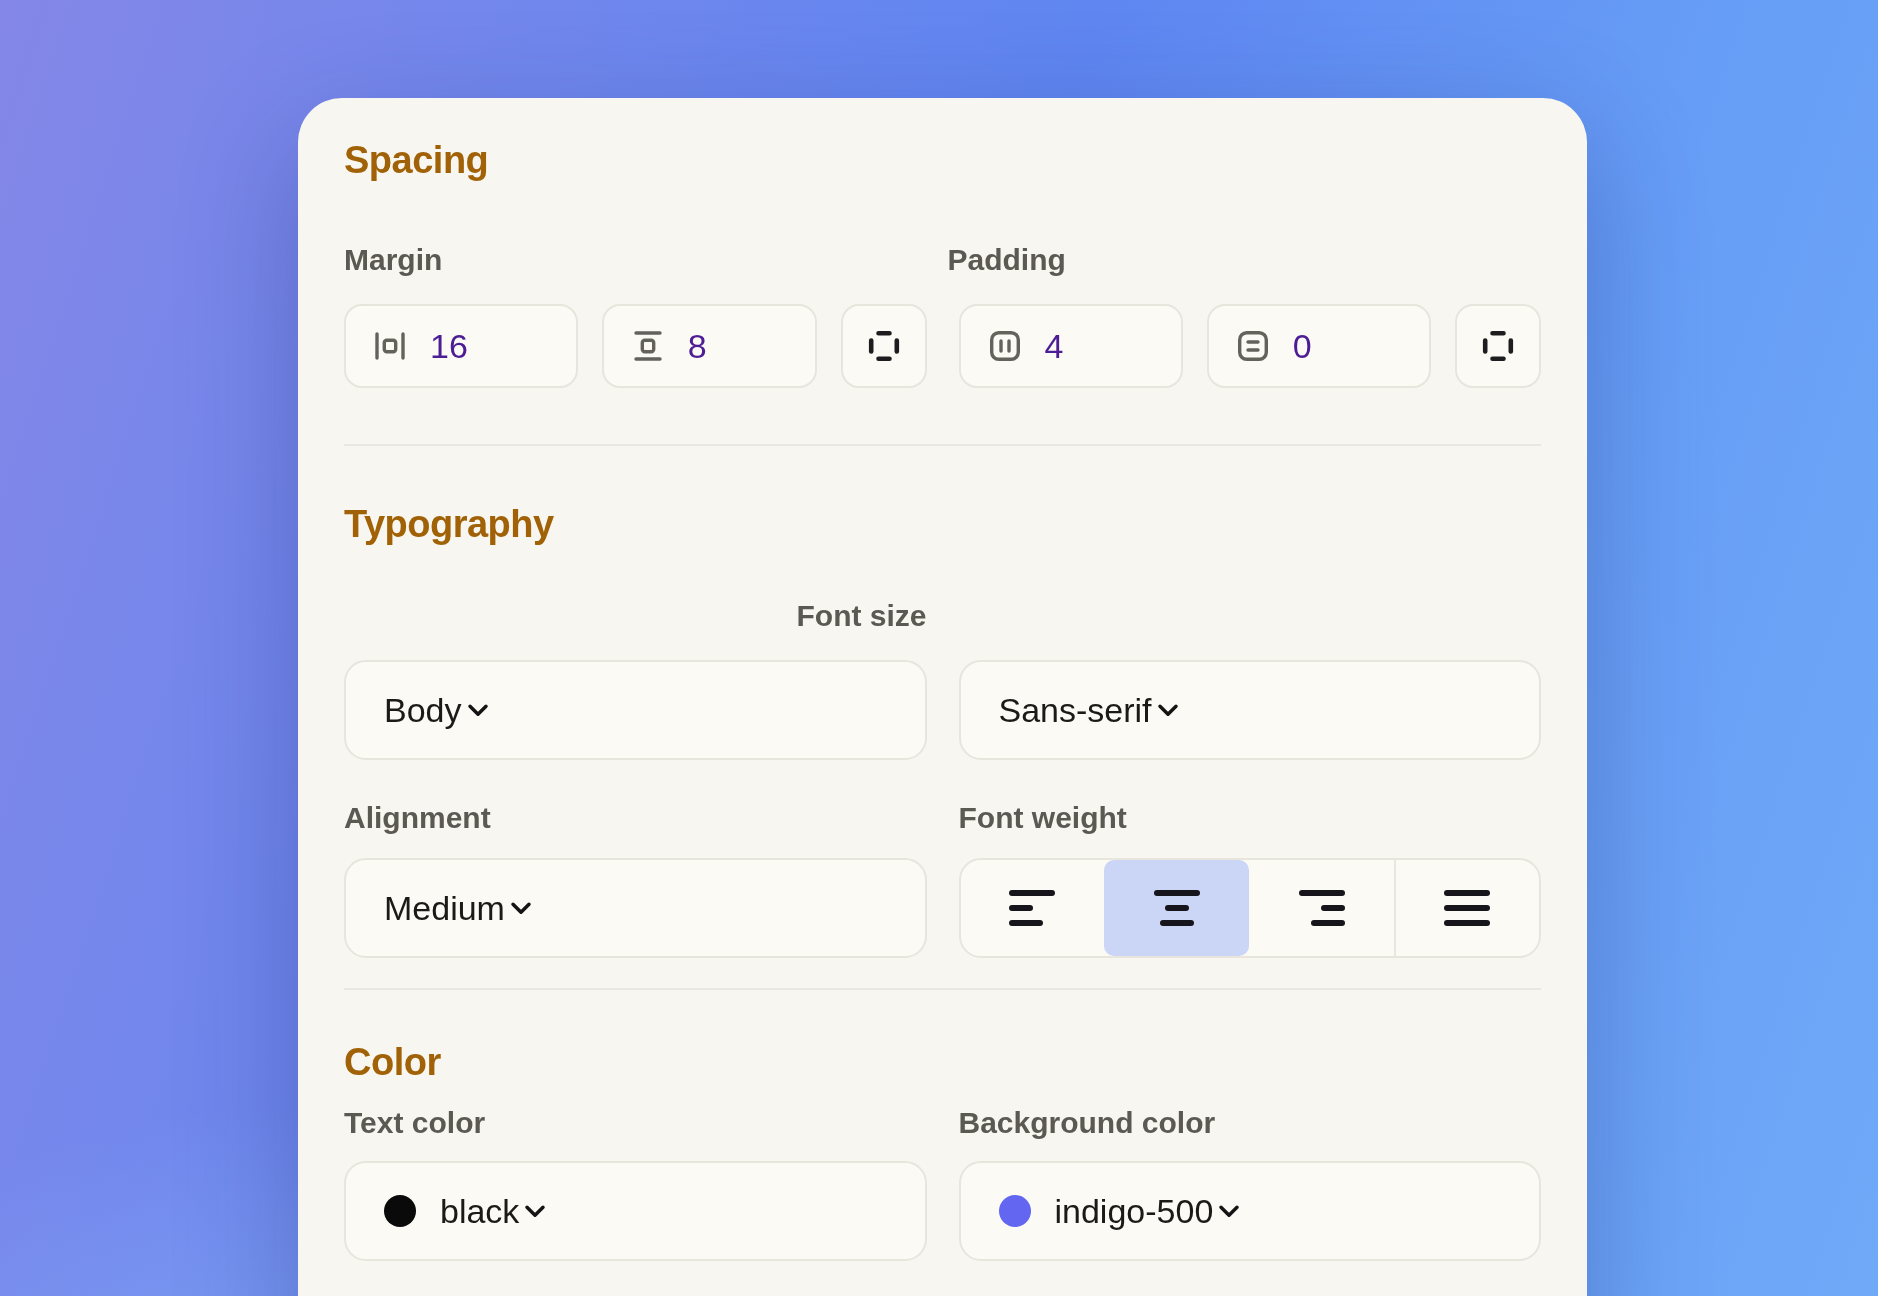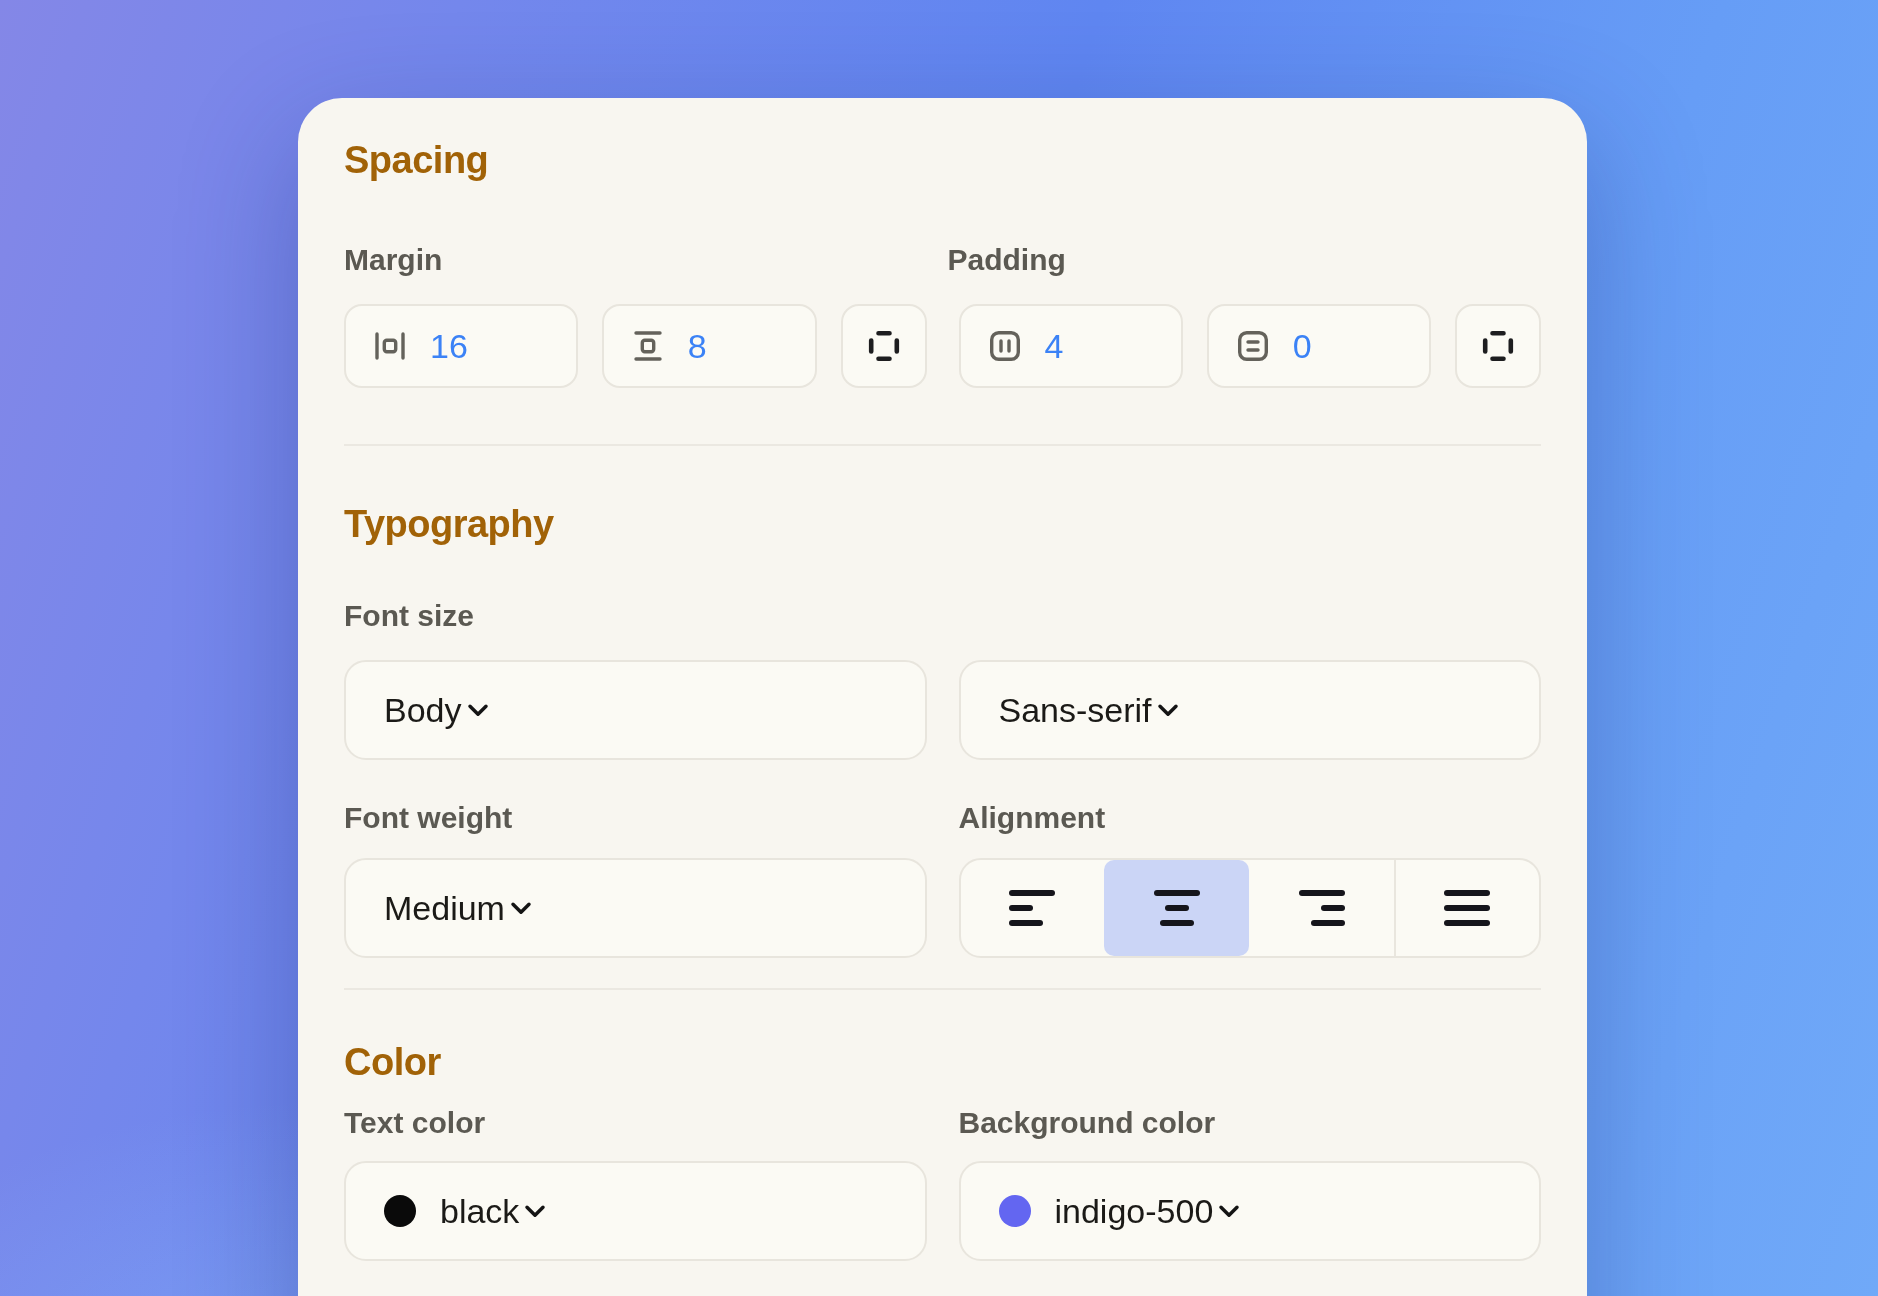--- a/index.html
+++ b/index.html
@@ -41,21 +41,21 @@
     color: #5b5952;
   }
 
   .two-col {
     display: grid;
     grid-template-columns: 1fr 1fr;
     column-gap: 32px;
   }
 
   .labels-row { margin-top: 60px; gap: 10px; }
-  .labels-row-2 { margin-top: 52px; }
+  .labels-row-2 { margin-top: 52px; text-align: right; }
   .labels-row-3 { margin-top: 40px; }
   .labels-row-4 { margin-top: 21px; }
 
   .controls-row { margin-top: 26px; }
   .controls-row-b { margin-top: 22px; }
   .controls-row-c { margin-top: 20px; }
 
   .spacing-group {
     display: flex;
     align-items: center;
@@ -69,21 +69,21 @@
     border: 2px solid #e8e5dd;
     border-radius: 18px;
     display: flex;
     align-items: center;
     padding-left: 26px;
     gap: 22px;
     cursor: text;
   }
   .num-input .value {
     font-size: 34px;
-    color: #3b82f6;
+    color: #4c1d95;
     font-weight: 400;
   }
 
   .square-btn {
     flex: 0 0 86px;
     width: 86px;
     height: 84px;
     background: #fbfaf4;
     border: 2px solid #e8e5dd;
     border-radius: 18px;
@@ -259,22 +259,22 @@
       <span class="select-value">Sans-serif</span>
       <span class="icon">
         <svg class="icon-svg" width="32" height="32" viewBox="0 0 24 24" fill="none" stroke="#141414" stroke-width="2.6" stroke-linecap="round" stroke-linejoin="round">
             <path d="M6 9.2 L12 15.2 L18 9.2"></path>
           </svg>
       </span>
     </div>
   </div>
 
   <div class="two-col labels-row-3">
+    <div class="field-label">Alignment</div>
     <div class="field-label">Font weight</div>
-    <div class="field-label">Alignment</div>
   </div>
 
   <div class="two-col controls-row-b">
     <div class="select-box">
       <span class="select-value">Medium</span>
       <span class="icon">
         <svg class="icon-svg" width="32" height="32" viewBox="0 0 24 24" fill="none" stroke="#141414" stroke-width="2.6" stroke-linecap="round" stroke-linejoin="round">
             <path d="M6 9.2 L12 15.2 L18 9.2"></path>
           </svg>
       </span>

